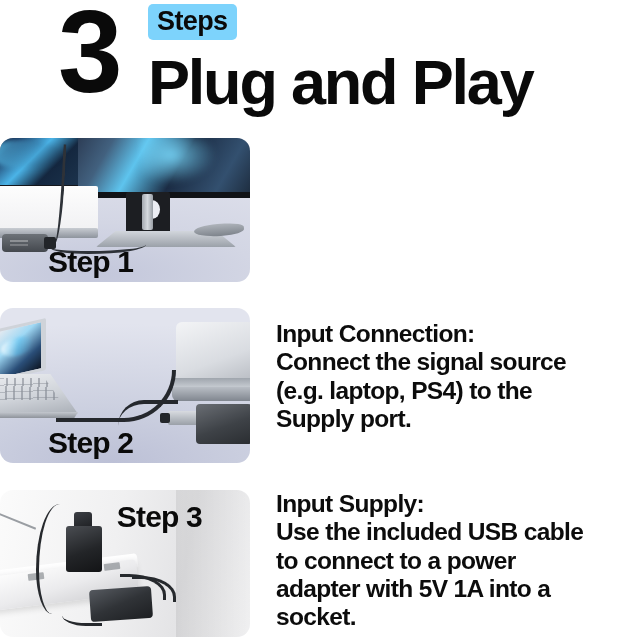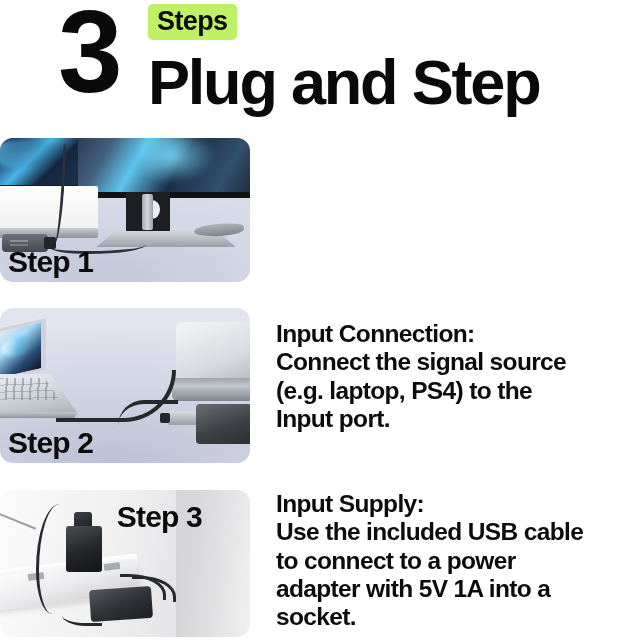--- a/index.html
+++ b/index.html
@@ -31,21 +31,21 @@
     line-height: 1;
     color: #0a0a0a;
     letter-spacing: -4px;
     font-family: "Liberation Sans", "DejaVu Sans", sans-serif;
   }
 
   #steps-badge {
     position: absolute;
     left: 148px;
     top: 4px;
-    background: #bef264;
+    background: #7dd3fc;
     border-radius: 5px;
     padding: 3px 9px 5px 9px;
     font-size: 27px;
     font-weight: 700;
     line-height: 1.05;
     color: #0a0a0a;
     letter-spacing: -0.6px;
   }
 
   #headline {
@@ -308,20 +308,21 @@
   }
 
   
   .step-label {
     position: absolute;
     font-size: 30px;
     font-weight: 700;
     color: #0a0a0a;
     letter-spacing: -0.8px;
     line-height: 1;
+    margin-left: 40px;
   }
   #step-label-1 { left: 8px;  bottom: 5px; }
   #step-label-2 { left: 8px;  bottom: 5px; text-align: right; }
   #step-label-3 { right: 48px; top: 12px; }
 
   
   .desc {
     position: absolute;
     left: 276px;
     width: 364px;
@@ -337,21 +338,21 @@
   .desc-line { display: block; white-space: nowrap; }
 </style>
 </head>
 <body>
 
 <div id="page">
 
   <div id="header">
     <div id="big-number">3</div>
     <div id="steps-badge">Steps</div>
-    <div id="headline">Plug and Step</div>
+    <div id="headline">Plug and Play</div>
   </div>
 
   <div class="step-row" id="row-1">
     <div class="photo">
       <div class="photo-bg p1-bg"></div>
       <div class="p1-mon-left"></div>
       <div class="p1-mon-right"></div>
       <div class="p1-white-panel"></div>
       <div class="p1-shelf"></div>
       <div class="p1-stand-back"></div>
@@ -380,21 +381,21 @@
       <div class="p2-cable"></div>
       <div class="p2-cable2"></div>
       <div class="p2-usb-plug"></div>
       <div class="p2-hub"></div>
       <div class="step-label" id="step-label-2">Step 2</div>
     </div>
     <div class="desc" id="desc-2">
       <span class="desc-line">Input Connection:</span>
       <span class="desc-line">Connect the signal source</span>
       <span class="desc-line">(e.g. laptop, PS4) to the</span>
-      <span class="desc-line">Input port.</span>
+      <span class="desc-line">Supply port.</span>
     </div>
   </div>
 
   <div class="step-row" id="row-3">
     <div class="photo">
       <div class="photo-bg p3-bg"></div>
       <div class="p3-wall-shade"></div>
       <div class="p3-wall-edge"></div>
       <div class="p3-thin-wire"></div>
       <div class="p3-strip-top"></div>

